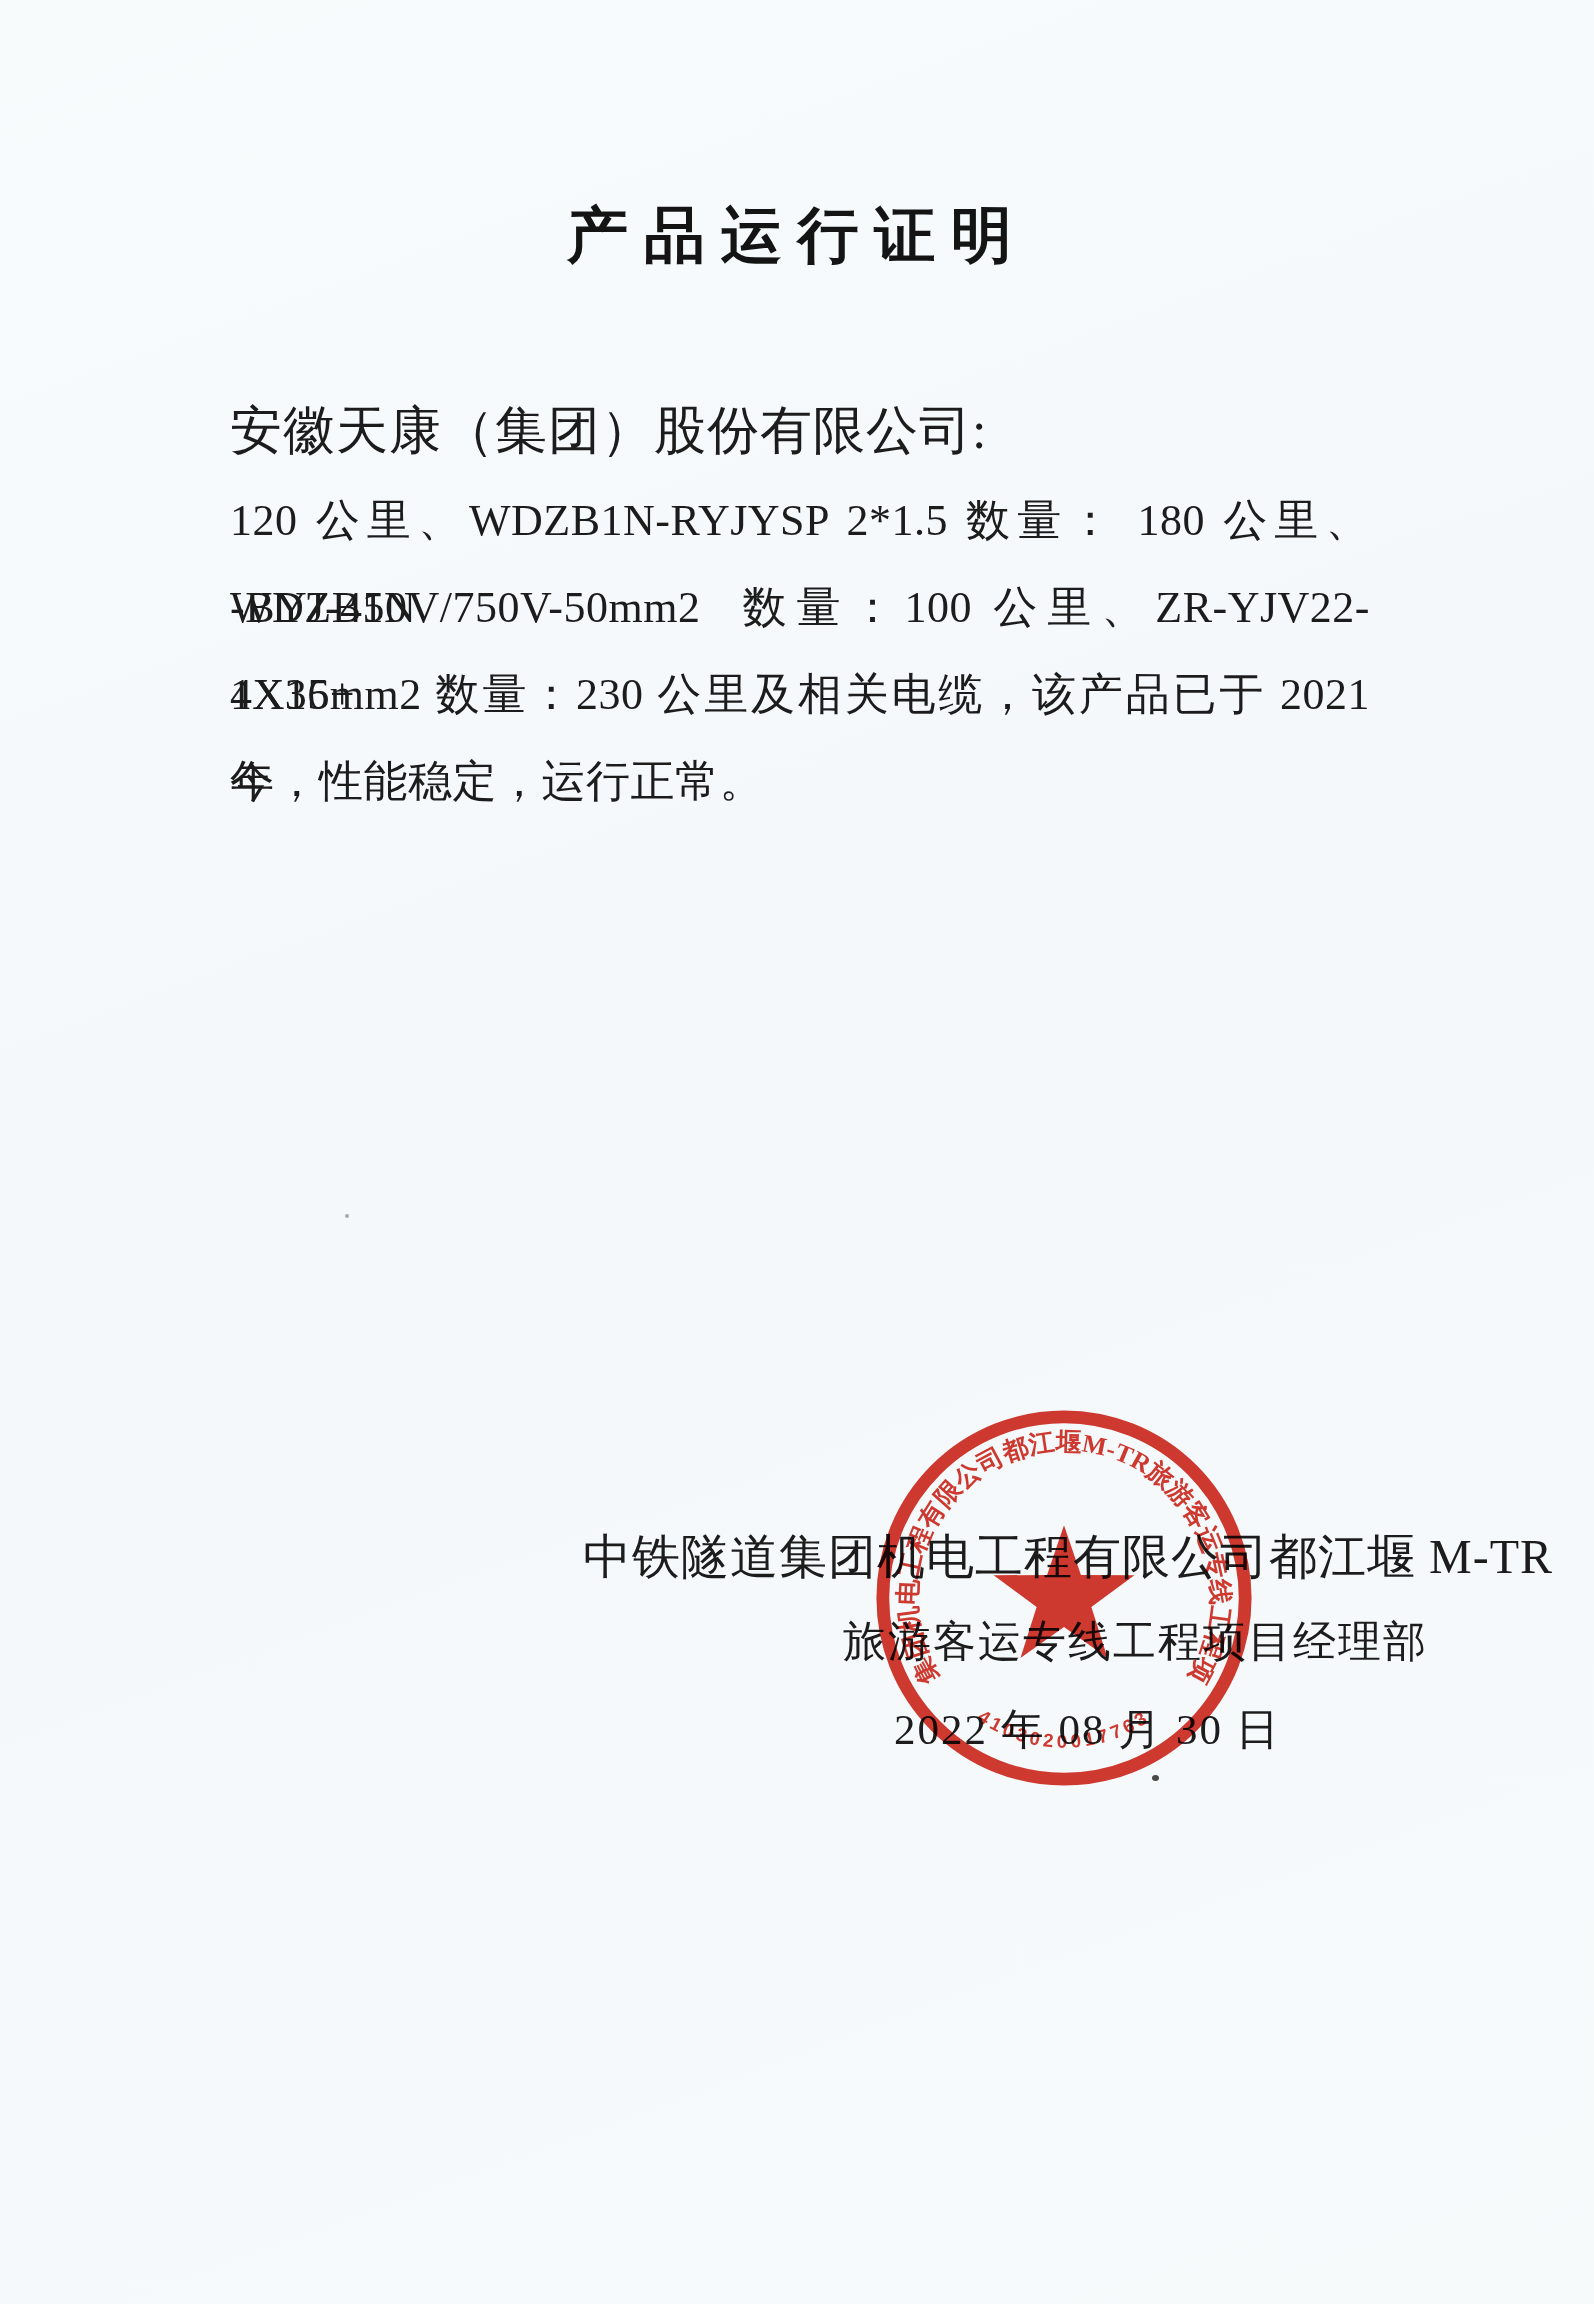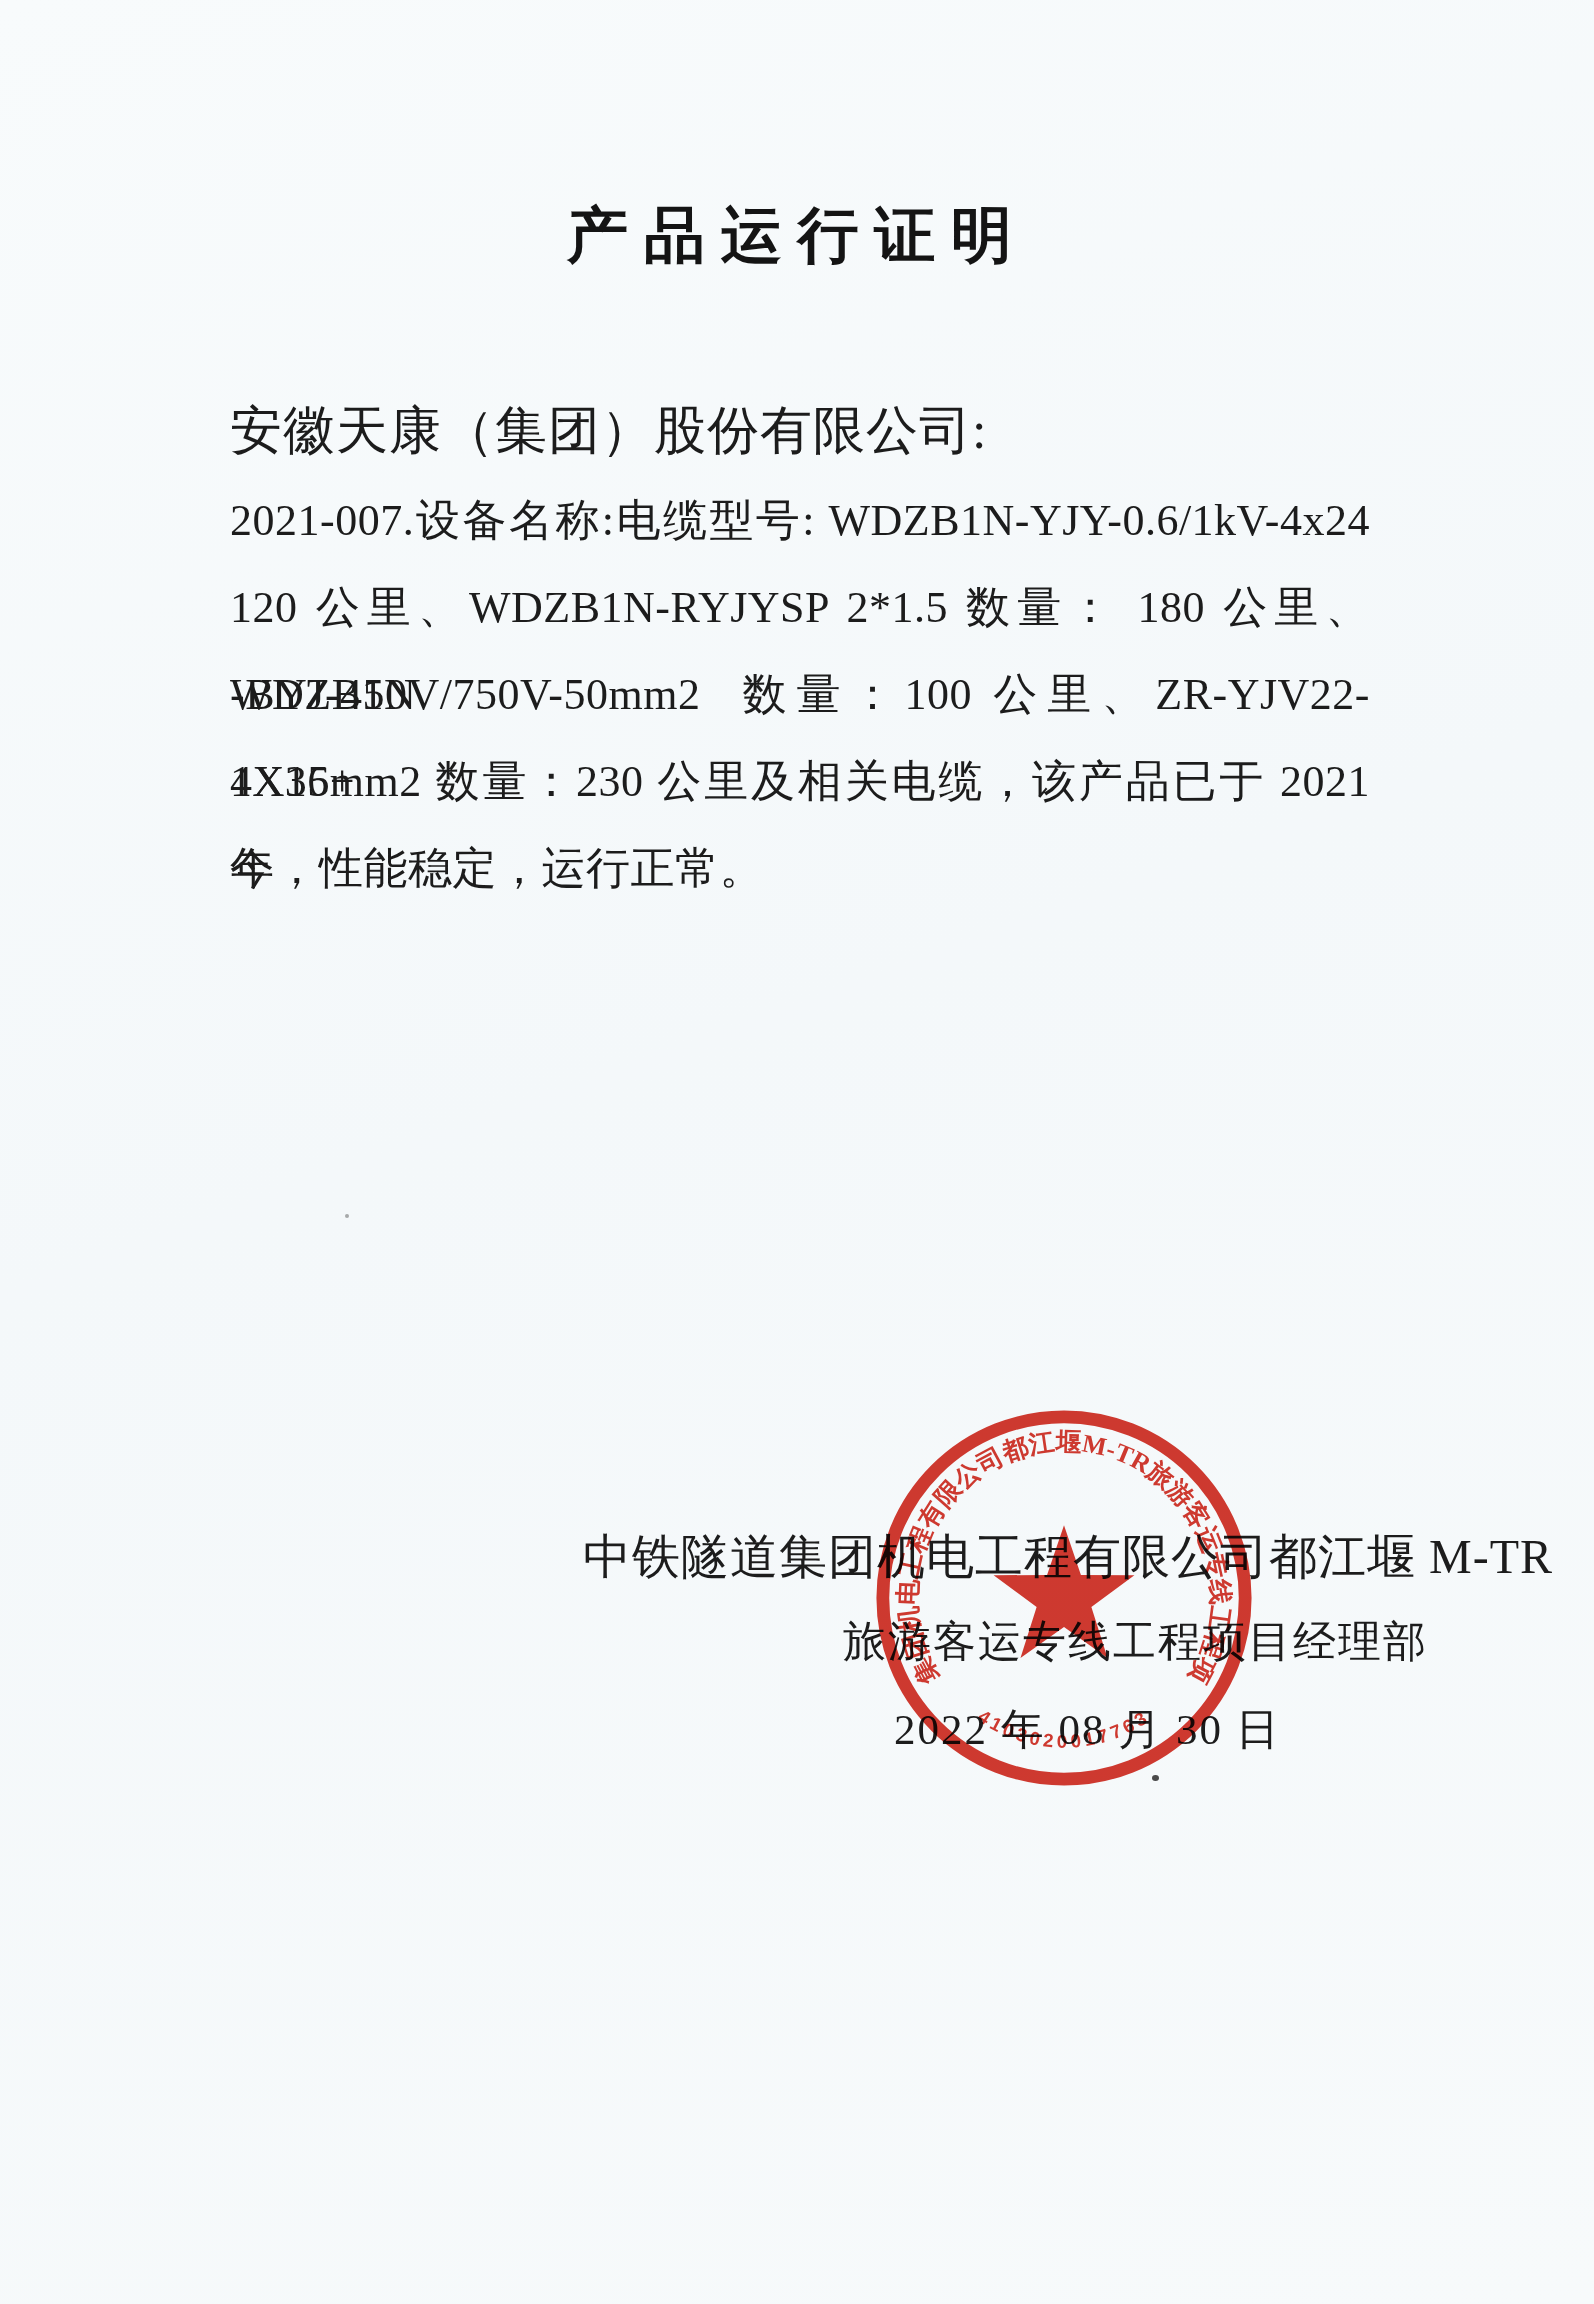--- a/index.html
+++ b/index.html
@@ -102,21 +102,20 @@
 </head>
 <body>
 
 <div class="page">
 
   <div class="title">产品运行证明</div>
 
   <div class="salutation">安徽天康（集团）股份有限公司:</div>
 
   <div class="body-text">
-    <div class="line">2021-007.设备名称:电缆型号: WDZB1N-YJY-0.6/1kV-4x24</div>
     <div class="line">120 公里、WDZB1N-RYJYSP 2*1.5 数量： 180 公里、WDZB1N</div>
     <div class="line">-BYJ-450V/750V-50mm2  数量：100 公里、ZR-YJV22-4X35+</div>
     <div class="line">1X16mm2 数量：230 公里及相关电缆，该产品已于 2021 年</div>
     <div class="line no-just">今，性能稳定，运行正常。</div>
   </div>
 
   <div class="sig-line1">中铁隧道集团机电工程有限公司都江堰 M-TR</div>
 
   <div class="sig-line2">旅游客运专线工程项目经理部</div>
 

